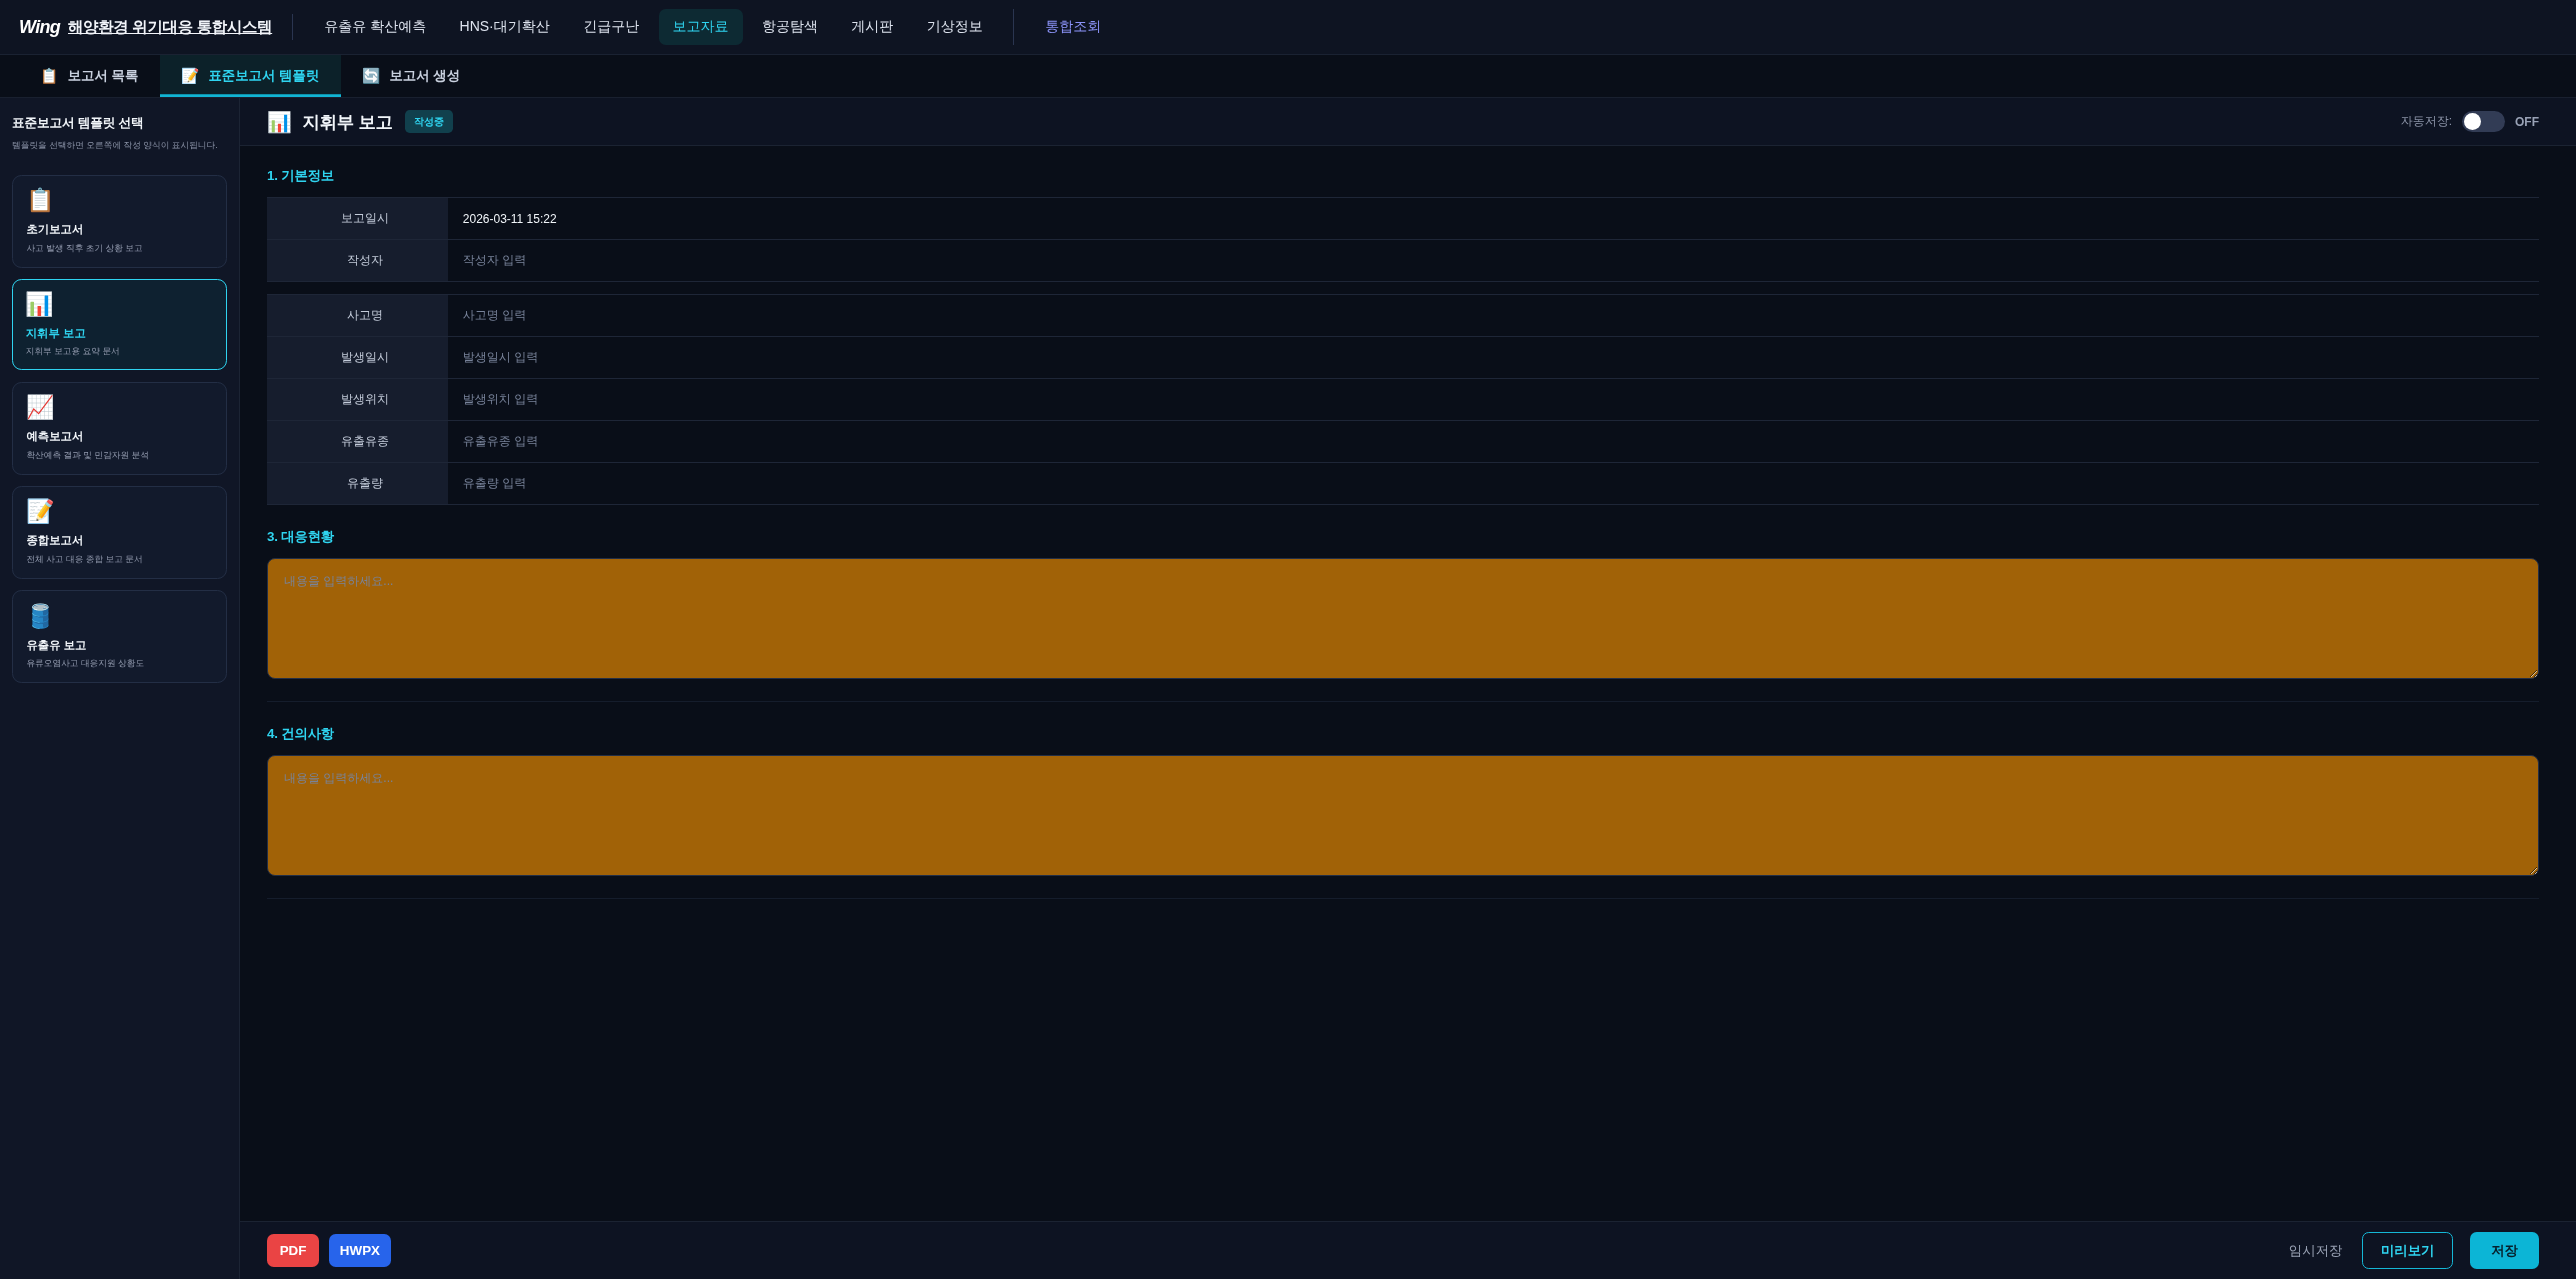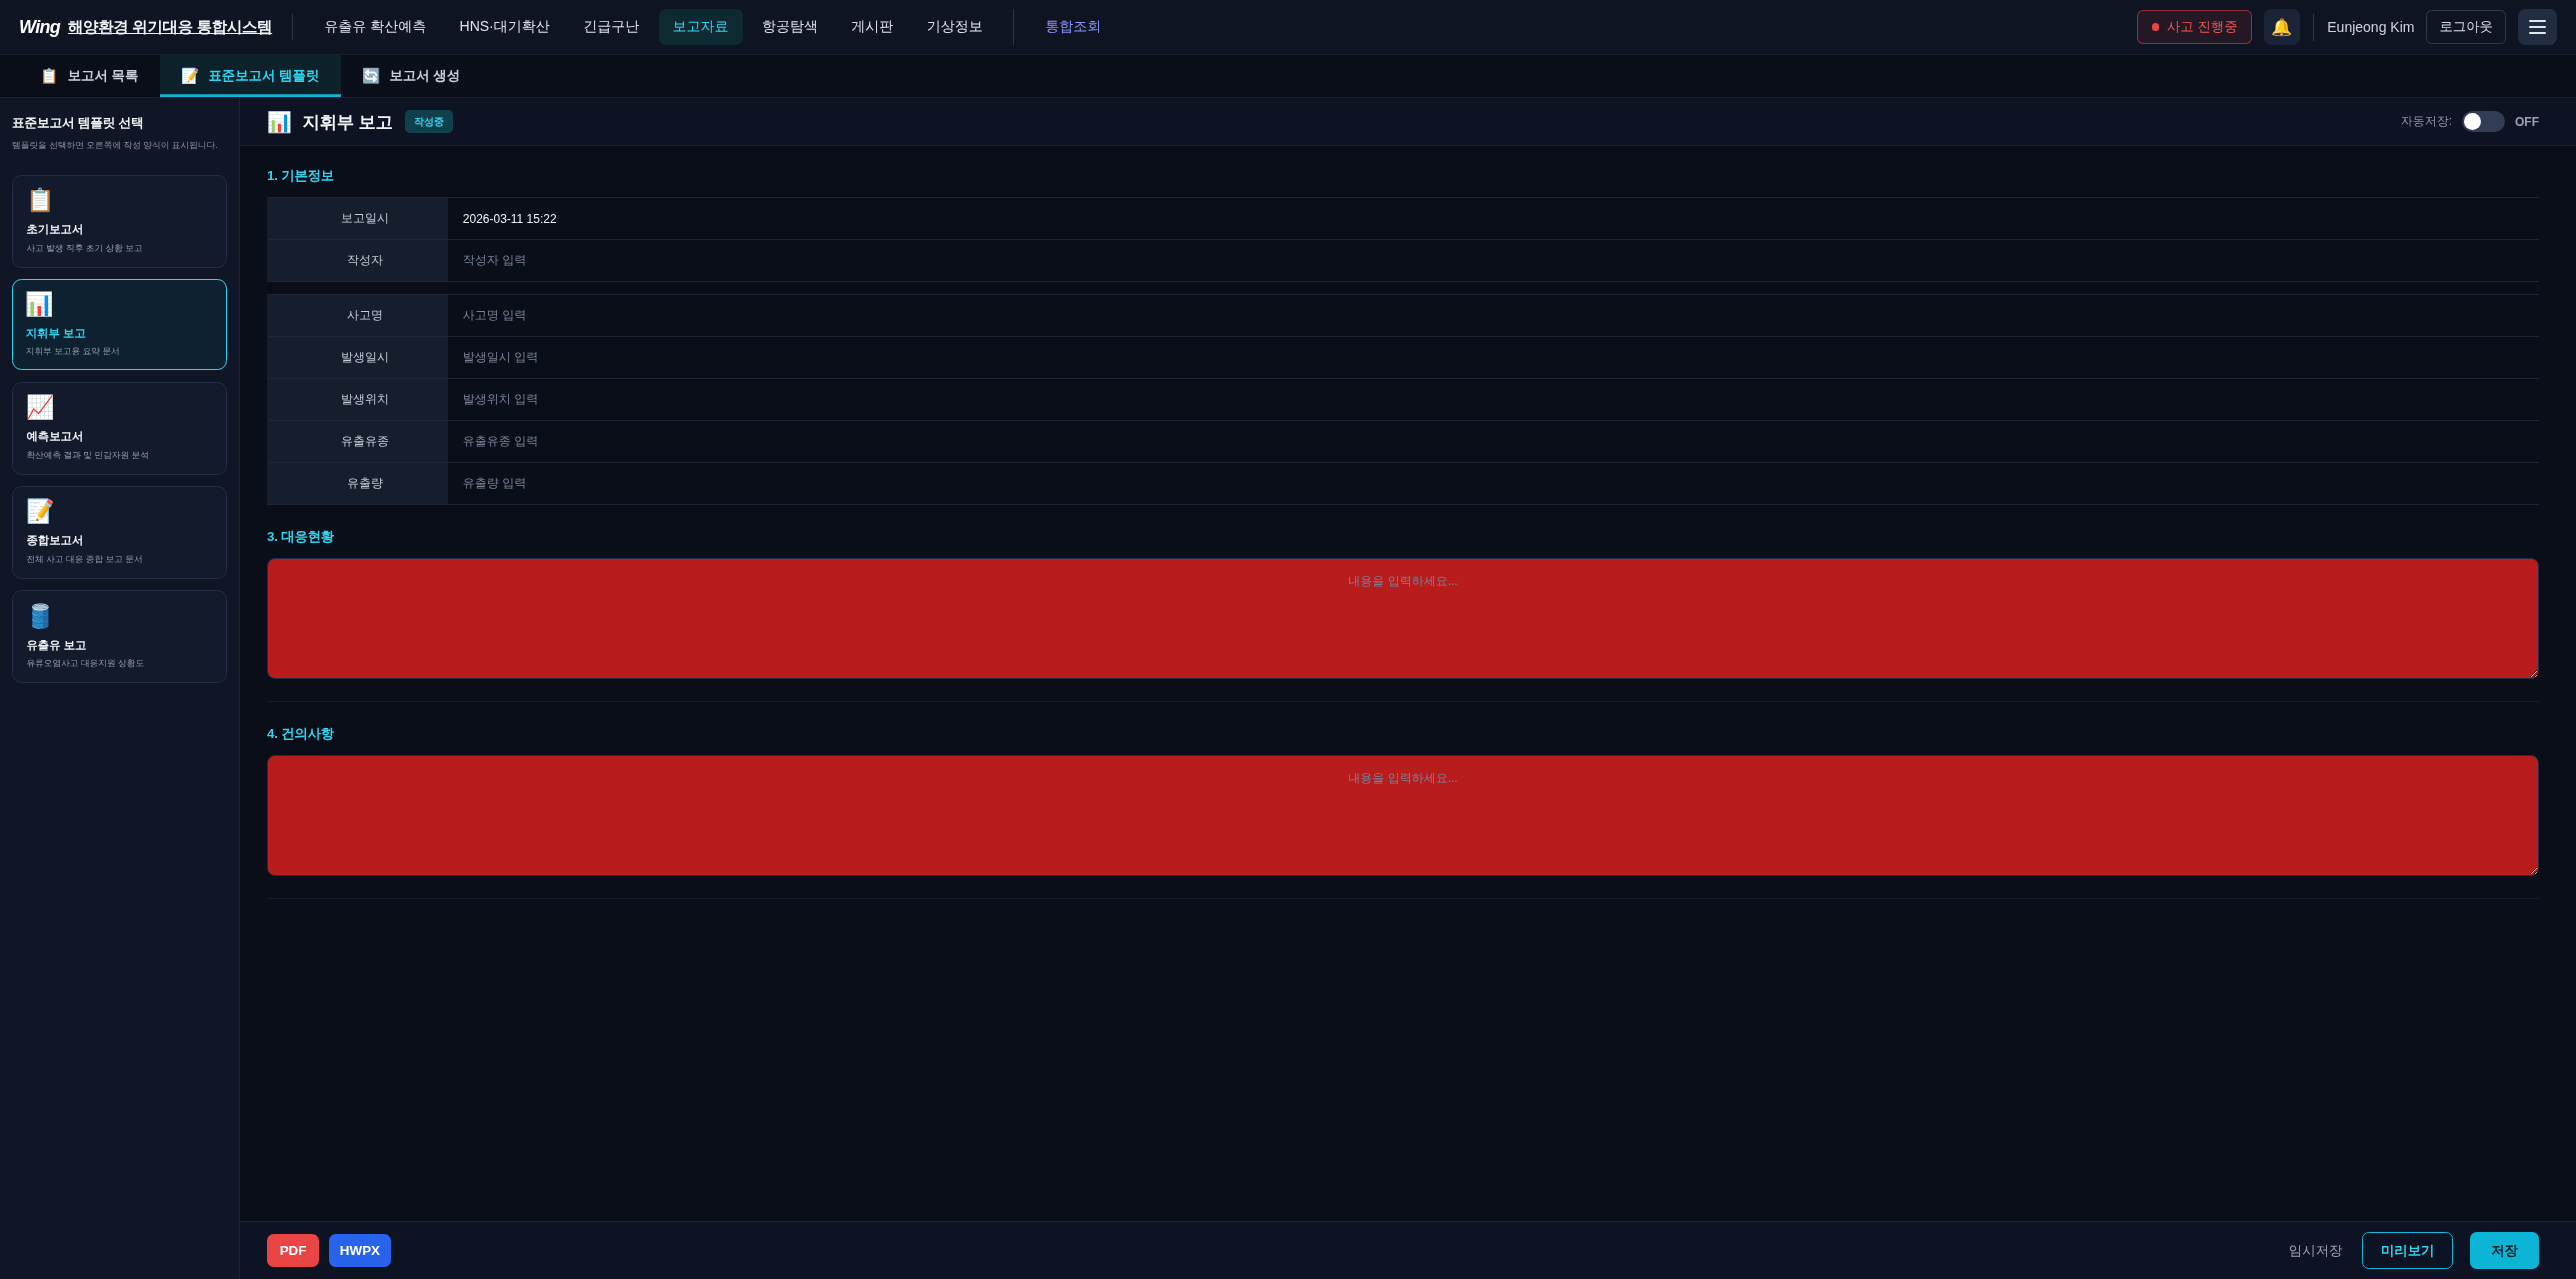--- a/index.html
+++ b/index.html
@@ -122,23 +122,23 @@
   .form-table tr:last-child { border-bottom:none; }
   .form-table .cell-label {
     width:181px; height:42px; background:#161d2d; color:#c4ccda;
     font-size:12px; text-align:center; font-weight:normal; padding-left:14.8px;
   }
   .form-table .cell-value { padding-left:14.8px; font-size:12px; }
   .cell-value.placeholder { color:#78839a; }
   .cell-value.filled { color:#f1f5f9; font-weight:500; }
   .textarea {
     width:100%; height:121px; margin-top:12px;
-    background:#b91c1c; border:0.7px solid #232e45; border-radius:8px;
+    background:#a16207; border:0.7px solid #232e45; border-radius:8px;
     padding:13.4px 16px; font-size:12px; color:#e5eaf3; resize:vertical;
-    font-family:inherit; outline:none;text-align:center;
+    font-family:inherit; outline:none;
   }
   .textarea::placeholder { color:#78839a; }
   .divider { border:none; border-top:0.7px solid #151d2c; margin:20px 0 2.7px; }
 
   
   .footerbar {
     height:58px; flex:0 0 58px; background:#0d1322; border-top:0.7px solid #1b2332;
     display:flex; align-items:center; padding:0 37px 0 27px;justify-content:flex-end;
   }
   .export-group { display:flex; align-items:center; gap:10px; }
@@ -167,37 +167,20 @@
     <button class="nav-item">HNS·대기확산</button>
     <button class="nav-item">긴급구난</button>
     <button class="nav-item active">보고자료</button>
     <button class="nav-item">항공탐색</button>
     <button class="nav-item">게시판</button>
     <button class="nav-item">기상정보</button>
     <span class="nav-accent-wrap">
       <button class="nav-item accent">통합조회</button>
     </span>
   </nav>
-  <div class="topnav-right">
-    <button class="incident-badge">
-      <span class="incident-dot"></span>
-      <span>사고 진행중</span>
-    </button>
-    <button class="icon-btn">
-      <span>🔔</span>
-    </button>
-    <div class="right-sep"></div>
-    <span class="user-name">Eunjeong Kim</span>
-    <button class="logout-btn">로그아웃</button>
-    <button class="burger-btn">
-      <span></span>
-        <span></span>
-        <span></span>
-    </button>
-  </div>
 </header>
 
 <div class="tabbar">
   <button class="tab">
     <span class="tab-icon">📋</span>
     <span>보고서 목록</span>
   </button>
   <button class="tab active">
     <span class="tab-icon">📝</span>
     <span>표준보고서 템플릿</span>

